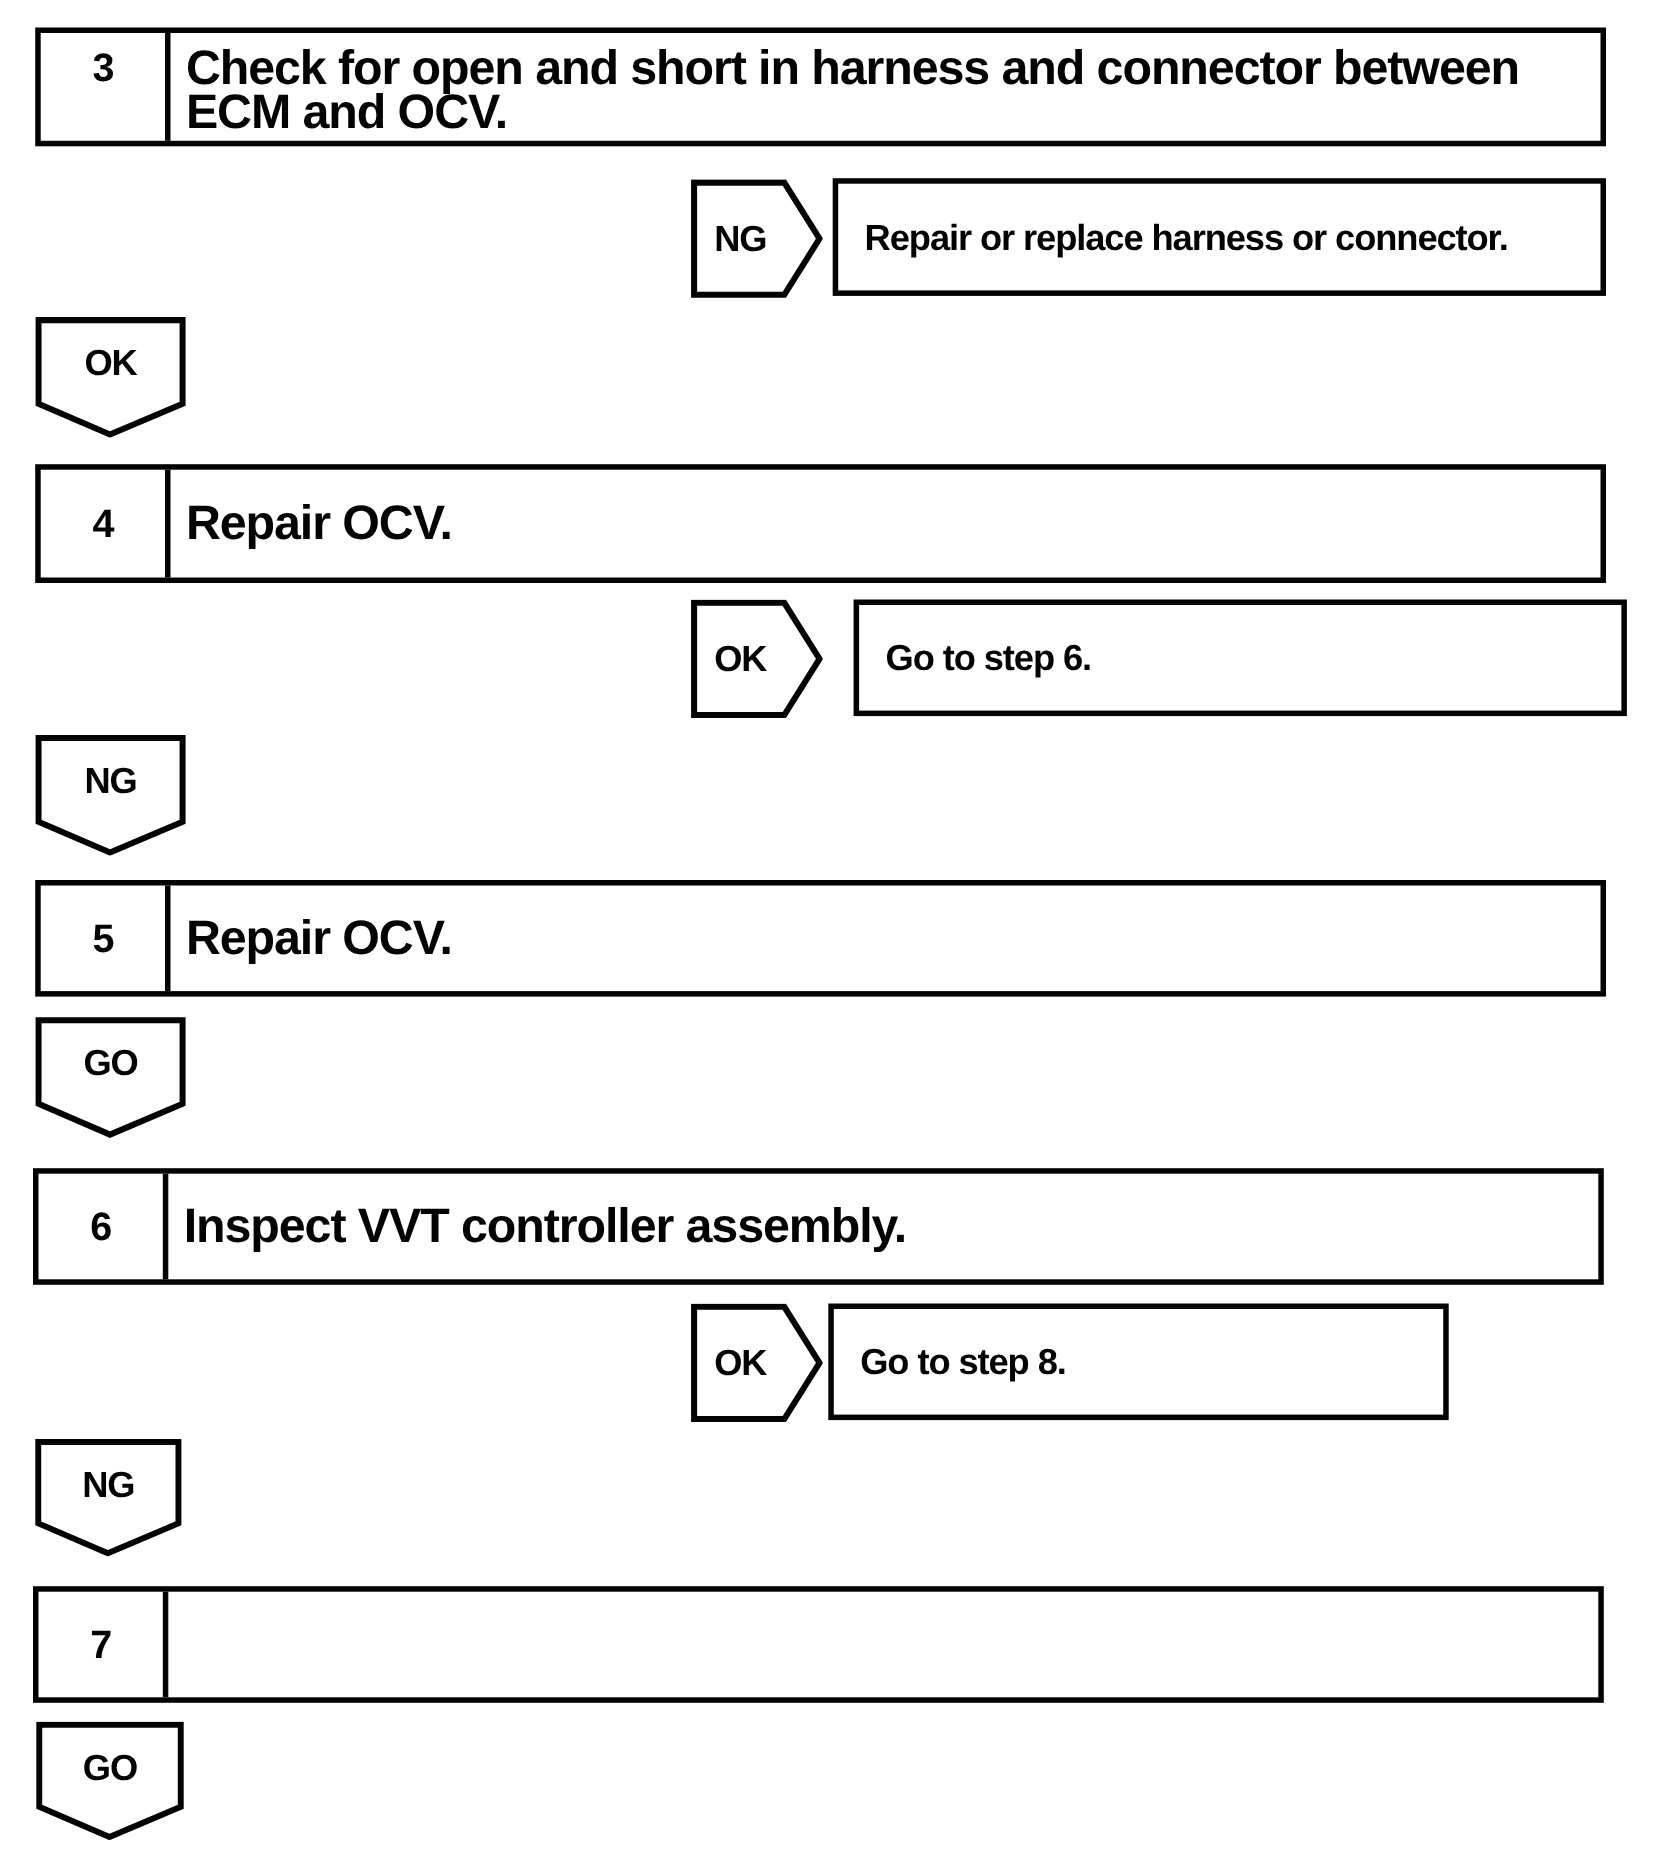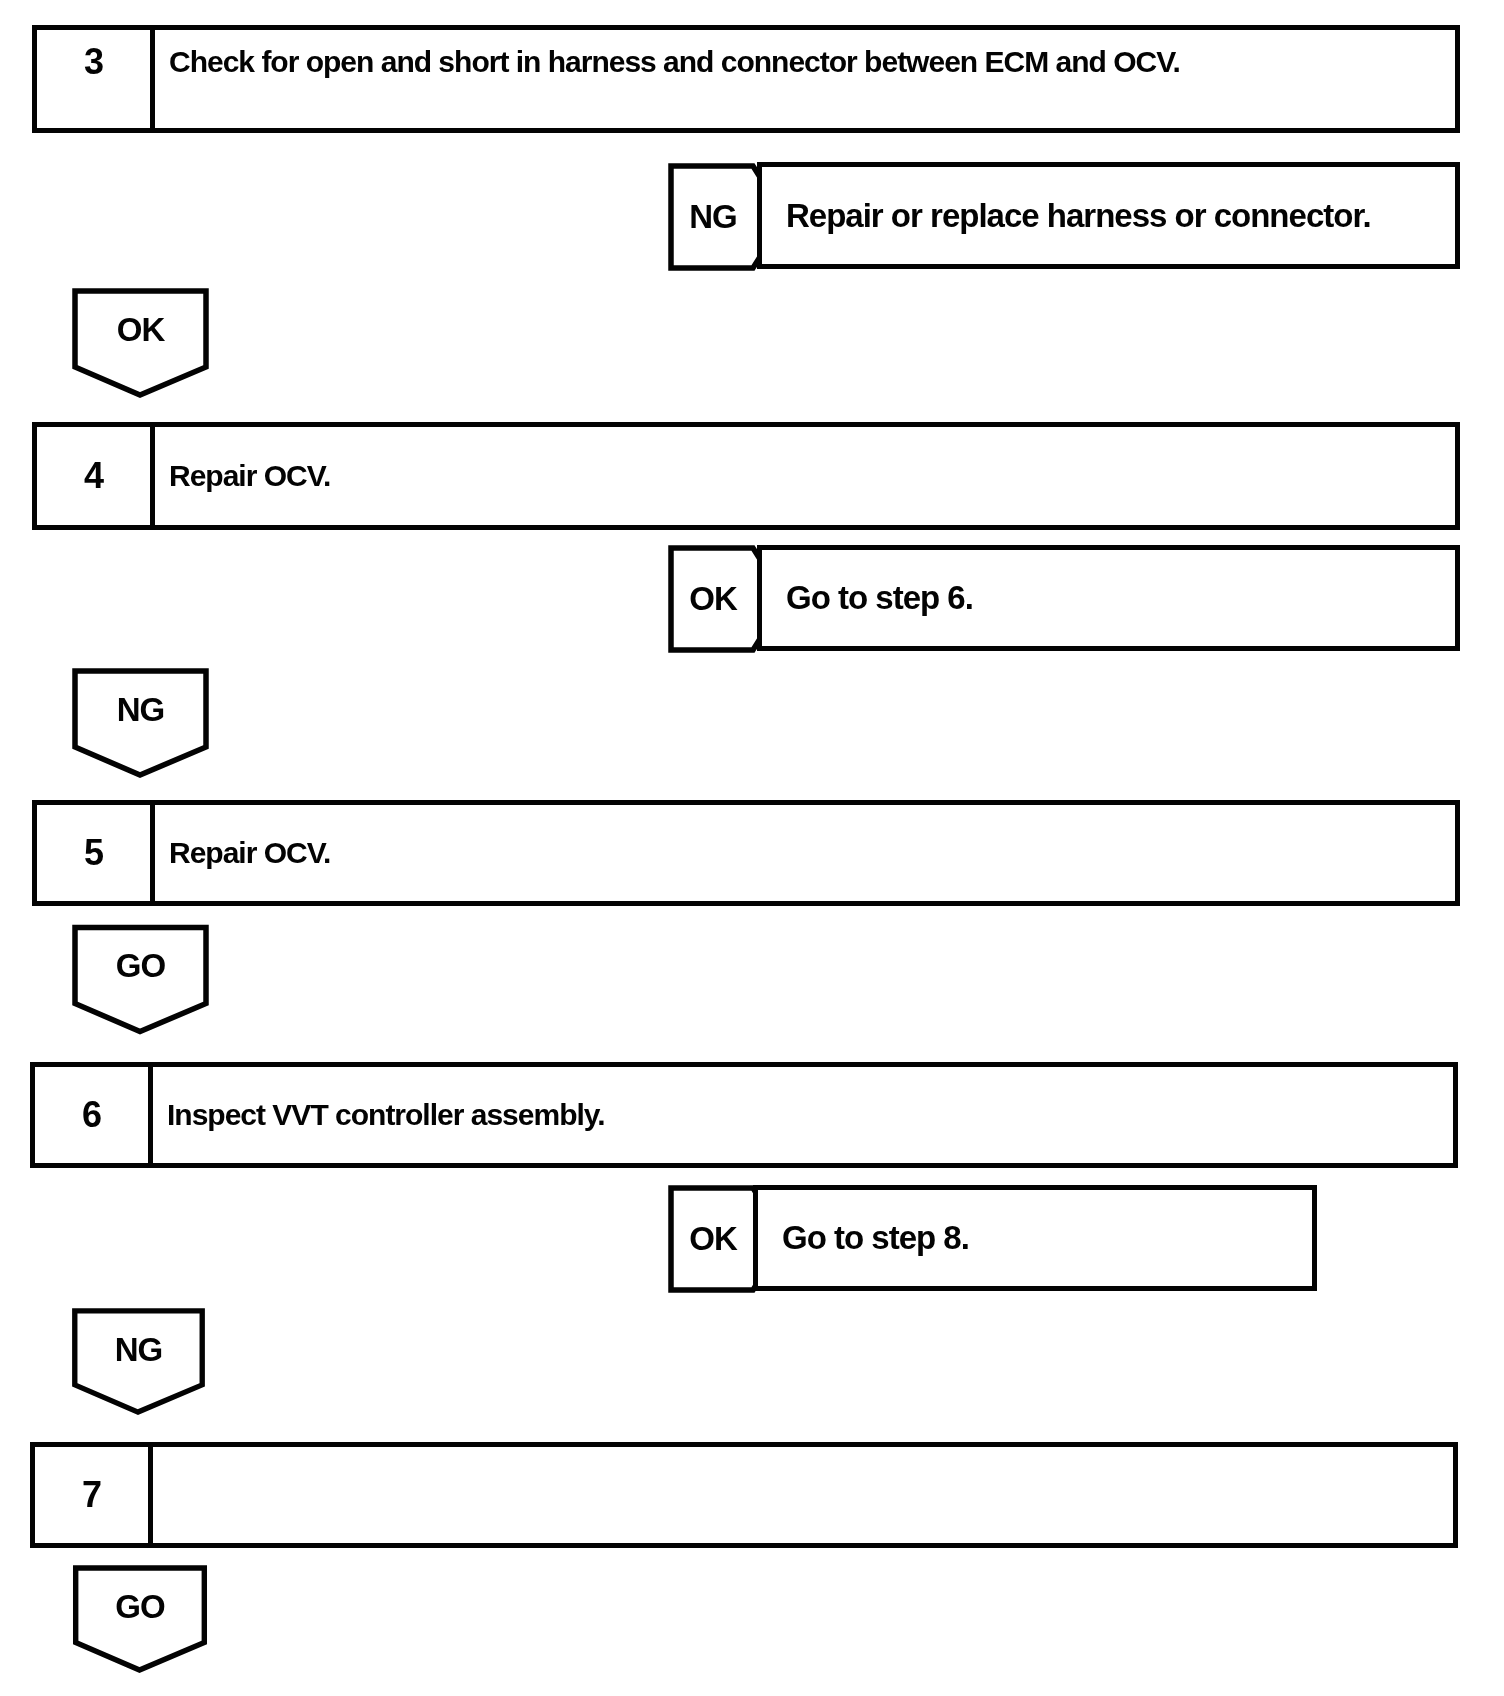--- a/index.html
+++ b/index.html
@@ -34,21 +34,21 @@
     font-size: 36px;
     letter-spacing: -1px;
     line-height: 40px;
     flex-shrink: 0;
   }
   .title-cell {
     flex: 1;
     display: flex;
     align-items: center;
     padding-left: 14px;
-    font-size: 30px;
+    font-size: 44px;
     letter-spacing: -1px;
     line-height: 40px;
   }
   .top-align .num-cell,
   .top-align .title-cell {
     align-items: flex-start;
     padding-top: 12px;
   }
 
   
@@ -58,21 +58,21 @@
     display: flex;
     align-items: center;
     padding-left: 24px;
     padding-right: 10px;
     font-size: 33px;
     letter-spacing: -1px;
     line-height: 40px;
   }
 
   
-  .penta { background: transparent; margin-left: 40px; }
+  .penta { background: transparent; }
   .penta svg { display: block; width: 100%; height: 100%; }
   .penta-label {
     position: absolute;
     display: flex;
     align-items: center;
     justify-content: center;
     font-size: 33px;
     letter-spacing: -1px;
     line-height: 36px;
   }
@@ -112,21 +112,21 @@
     <div class="num-cell">4</div>
     <div class="title-cell">Repair OCV.</div>
   </div>
 
   <div class="abs penta penta-right" style="left:628px; top:545px; width:120px; height:108px;">
     <svg viewBox="0 0 120 108">
       <polygon points="3,3 85,3 117,54 85,105 3,105" fill="#ffffff" stroke="#030303" stroke-width="5.5"></polygon>
     </svg>
     <div class="penta-label">OK</div>
   </div>
-  <div class="abs result" style="left:757px; top:545px; width:703px; height:106px;">
+  <div class="abs result" style="left:776px; top:545px; width:703px; height:106px;">
     <span>Go to step 6.</span>
   </div>
 
   <div class="abs penta penta-down" style="left:32px; top:668px; width:137px; height:110px;">
     <svg viewBox="0 0 137 110">
       <polygon points="3,3 134,3 134,79 68,107 3,79" fill="#ffffff" stroke="#030303" stroke-width="5.5"></polygon>
     </svg>
     <div class="penta-label">NG</div>
   </div>
 

